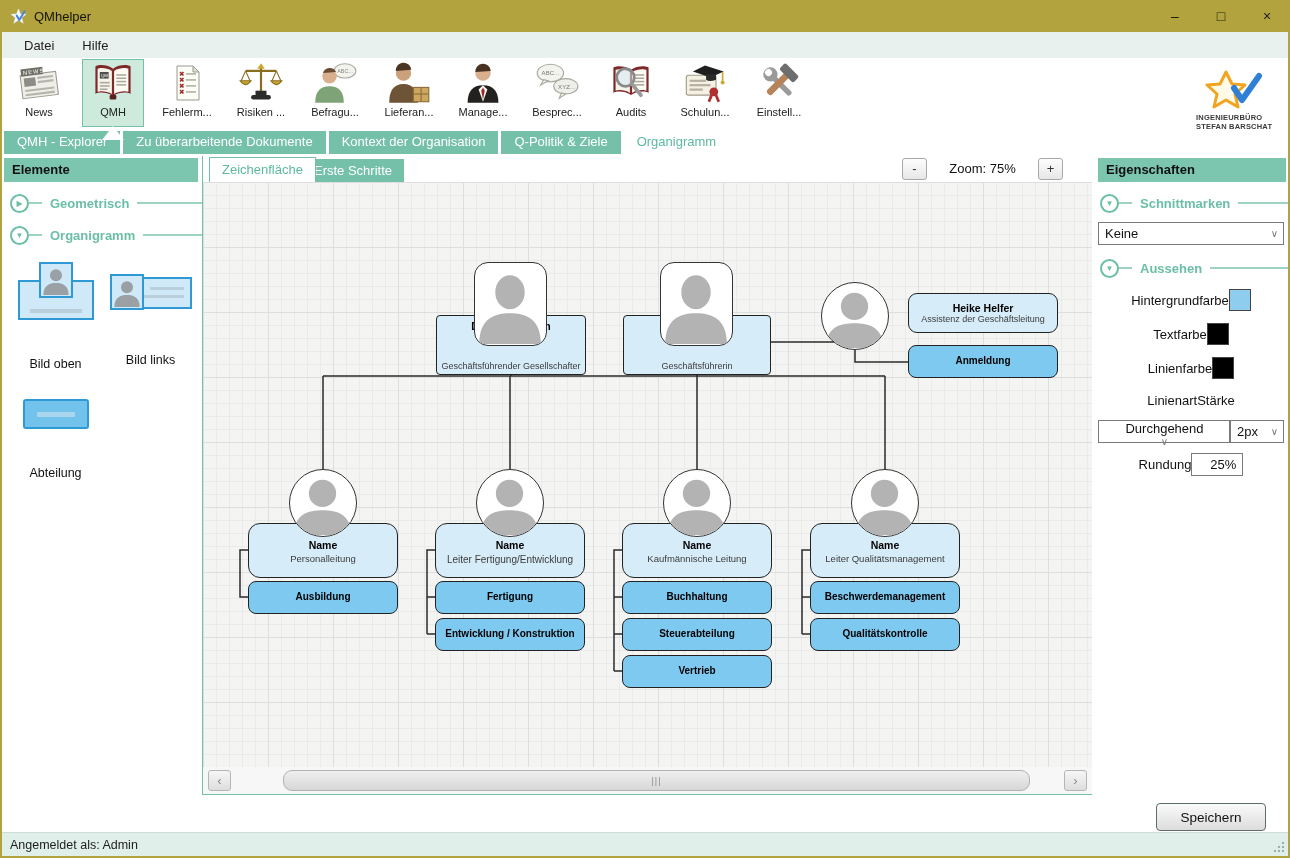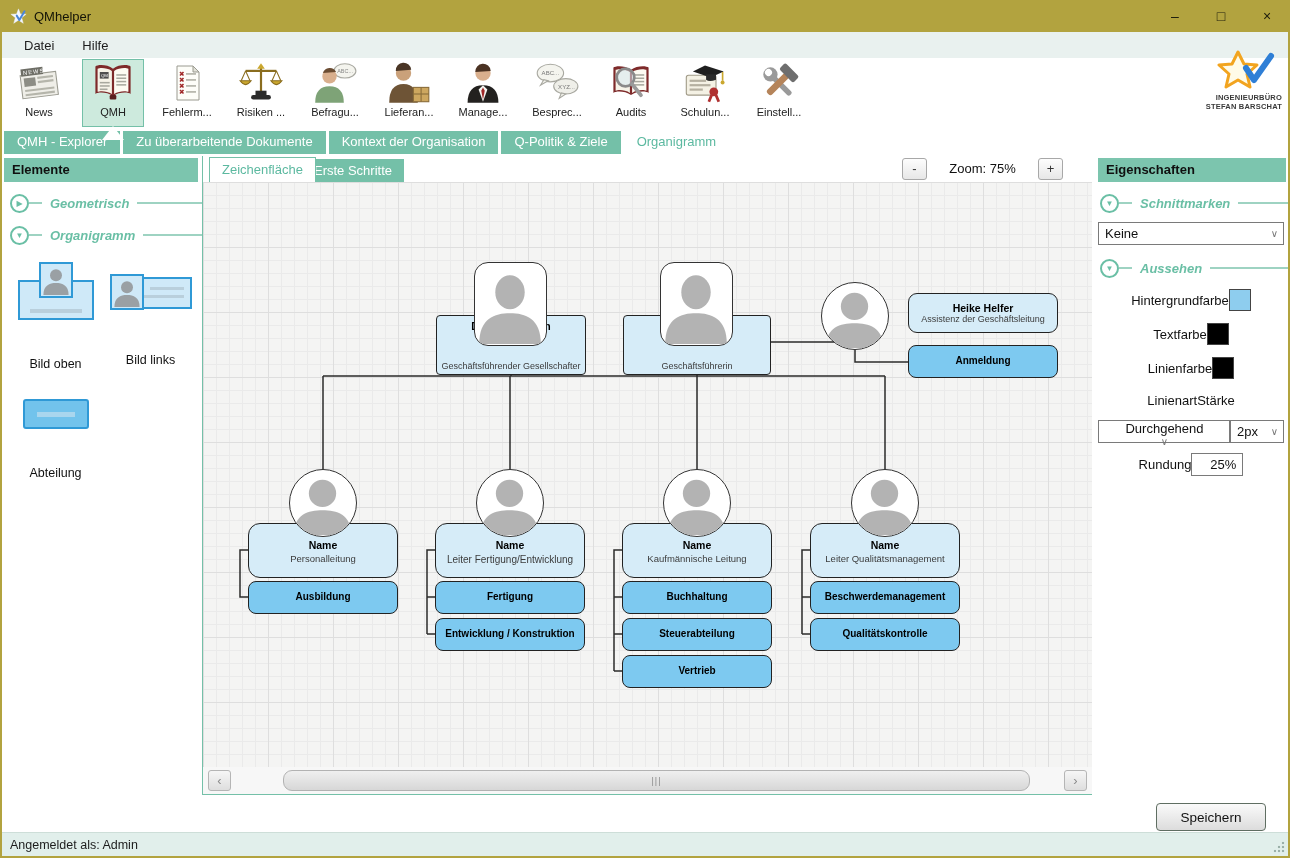--- a/index.html
+++ b/index.html
@@ -24,39 +24,39 @@
   .toolbar { position:absolute; left:0; top:56px; right:0; height:71px; background:#fff; }
   .toolbar-items { display:flex; gap:12px; padding-left:6px; height:100%; align-items:flex-start; }
   .toolbar-item { width:62px; height:68px; margin-top:1px; display:flex; flex-direction:column;
                   align-items:center; justify-content:flex-start; border:1px solid transparent; }
   .toolbar-item .ticon { height:46px; display:flex; align-items:center; justify-content:center; }
   .toolbar-item .tlabel { font-size:11px; color:#222; white-space:nowrap; }
   .toolbar-item.selected { background:#cdeadd; border:1px solid #74c0a8; }
   .notch { position:absolute; left:100px; top:124px; width:0; height:0; z-index:9;
            border-left:11px solid transparent; border-right:11px solid transparent;
            border-bottom:14px solid #ffffff; }
-  .logo { position:absolute; right:6px; top:48px; width:86px; text-align:right; }
+  .logo { position:absolute; right:6px; top:68px; width:86px; text-align:left; }
   .logo .lt { font-size:7.5px; font-weight:bold; color:#3a3a3a; line-height:1.15; letter-spacing:.2px; }
 
   
   .tabrow { position:absolute; left:2px; top:129px; right:2px; height:25px; display:flex; gap:3px; z-index:5; }
   .tab { background:#74c0a8; color:#fff; font-size:13px; padding:3px 13px 0 13px; height:23px; }
   .tab.active { background:#fff; color:#5cb9a0; height:25px; margin-top:-2px; padding-top:5px; }
 
   
   .left-panel { position:absolute; left:2px; top:154px; width:198px; height:640px; background:#fff; }
   .panel-header { background:#7cc5ae; color:#101010; font-weight:bold; font-size:13px;
                   height:24px; padding:4px 8px; width:194px; margin:2px 0 0 0; }
   .section-row { display:flex; align-items:center; margin:10px 0 0 6px; height:22px; }
   .disc { width:19px; height:19px; border:2px solid #6abfa5; border-radius:50%; background:#fff;
           color:#6abfa5; font-size:8px; display:flex; align-items:center; justify-content:center; flex:none; }
   .sline { height:2px; background:#9ed3c2; }
   .sline.short { width:13px; }
   .sline.grow { flex:1; }
-  .section-label { color:#6abfa5; font-weight:bold; font-size:13px; margin:0 8px; white-space:nowrap;font-style:italic; }
+  .section-label { color:#6abfa5; font-weight:bold; font-size:13px; margin:0 8px; white-space:nowrap; }
 
   .elem-grid { display:grid; grid-template-columns:95px 95px; row-gap:14px; margin-top:16px; padding-left:4px; }
   .elem-item { display:flex; flex-direction:column; align-items:center;gap:32px; }
   .elem-label { font-size:12.5px; color:#111; margin-top:5px; }
   .th-wrap { position:relative; }
   .bo-wrap { width:76px; height:58px; }
   .bo-rect { position:absolute; left:0; bottom:0; width:76px; height:40px; background:#cfe9f8; border:2px solid #2f99d6; }
   .bo-img  { position:absolute; left:21px; top:0; width:34px; height:36px; background:#cfe9f8; border:2px solid #2f99d6; overflow:hidden; }
   .bo-line { position:absolute; left:12px; bottom:7px; width:52px; height:4px; background:#b9cfdc; }
   .bl-wrap { width:82px; height:44px; margin-top:10px; }

